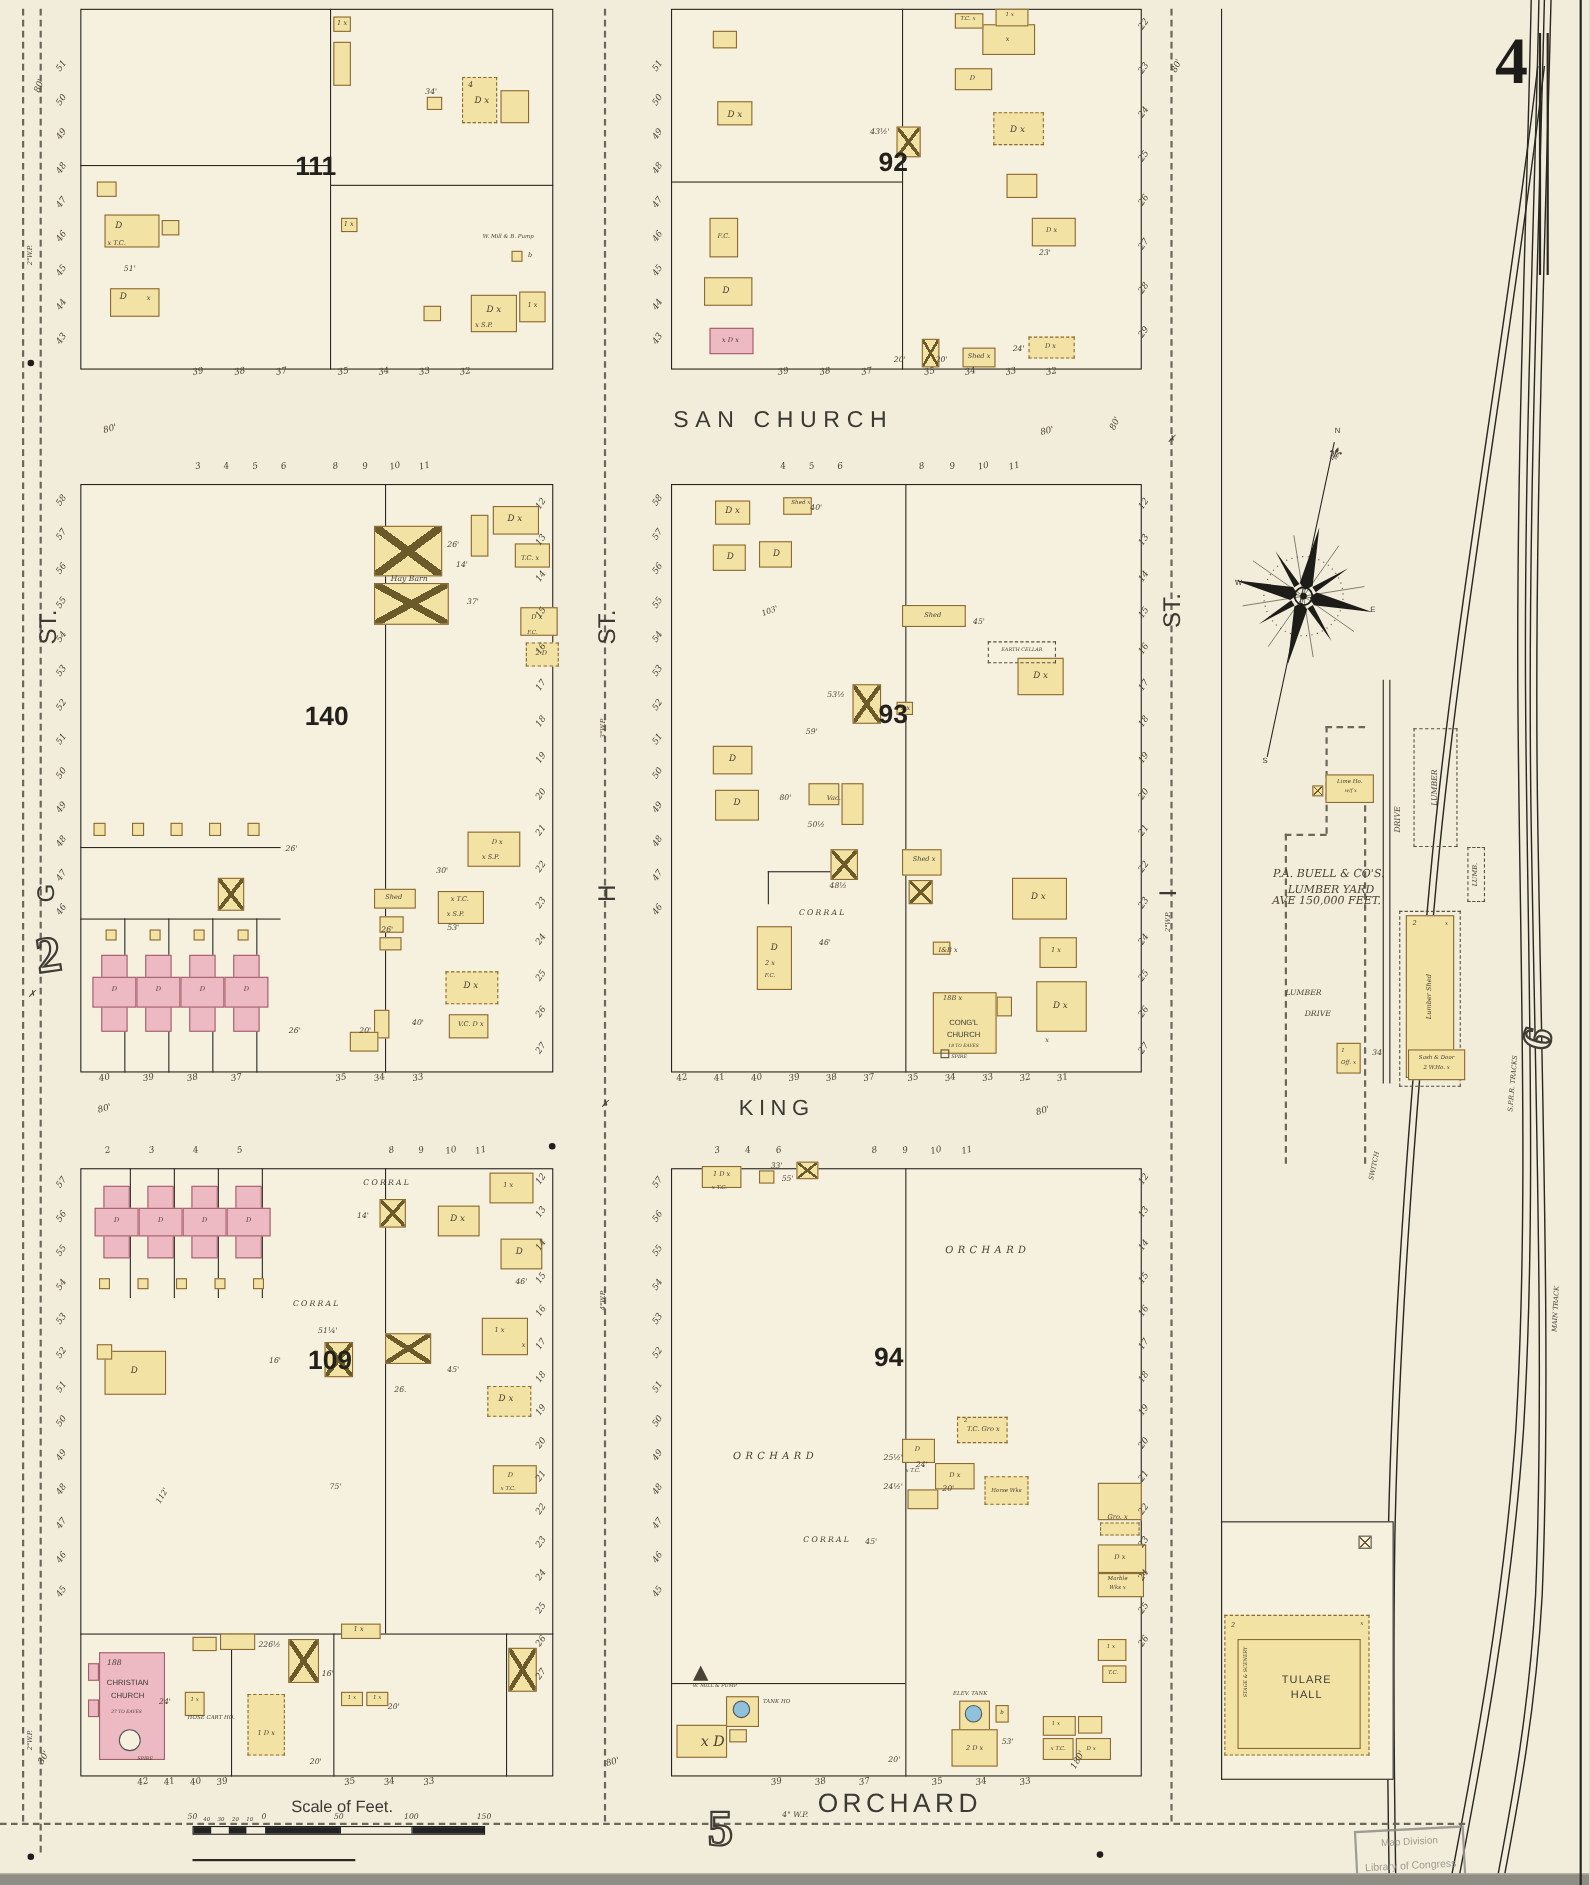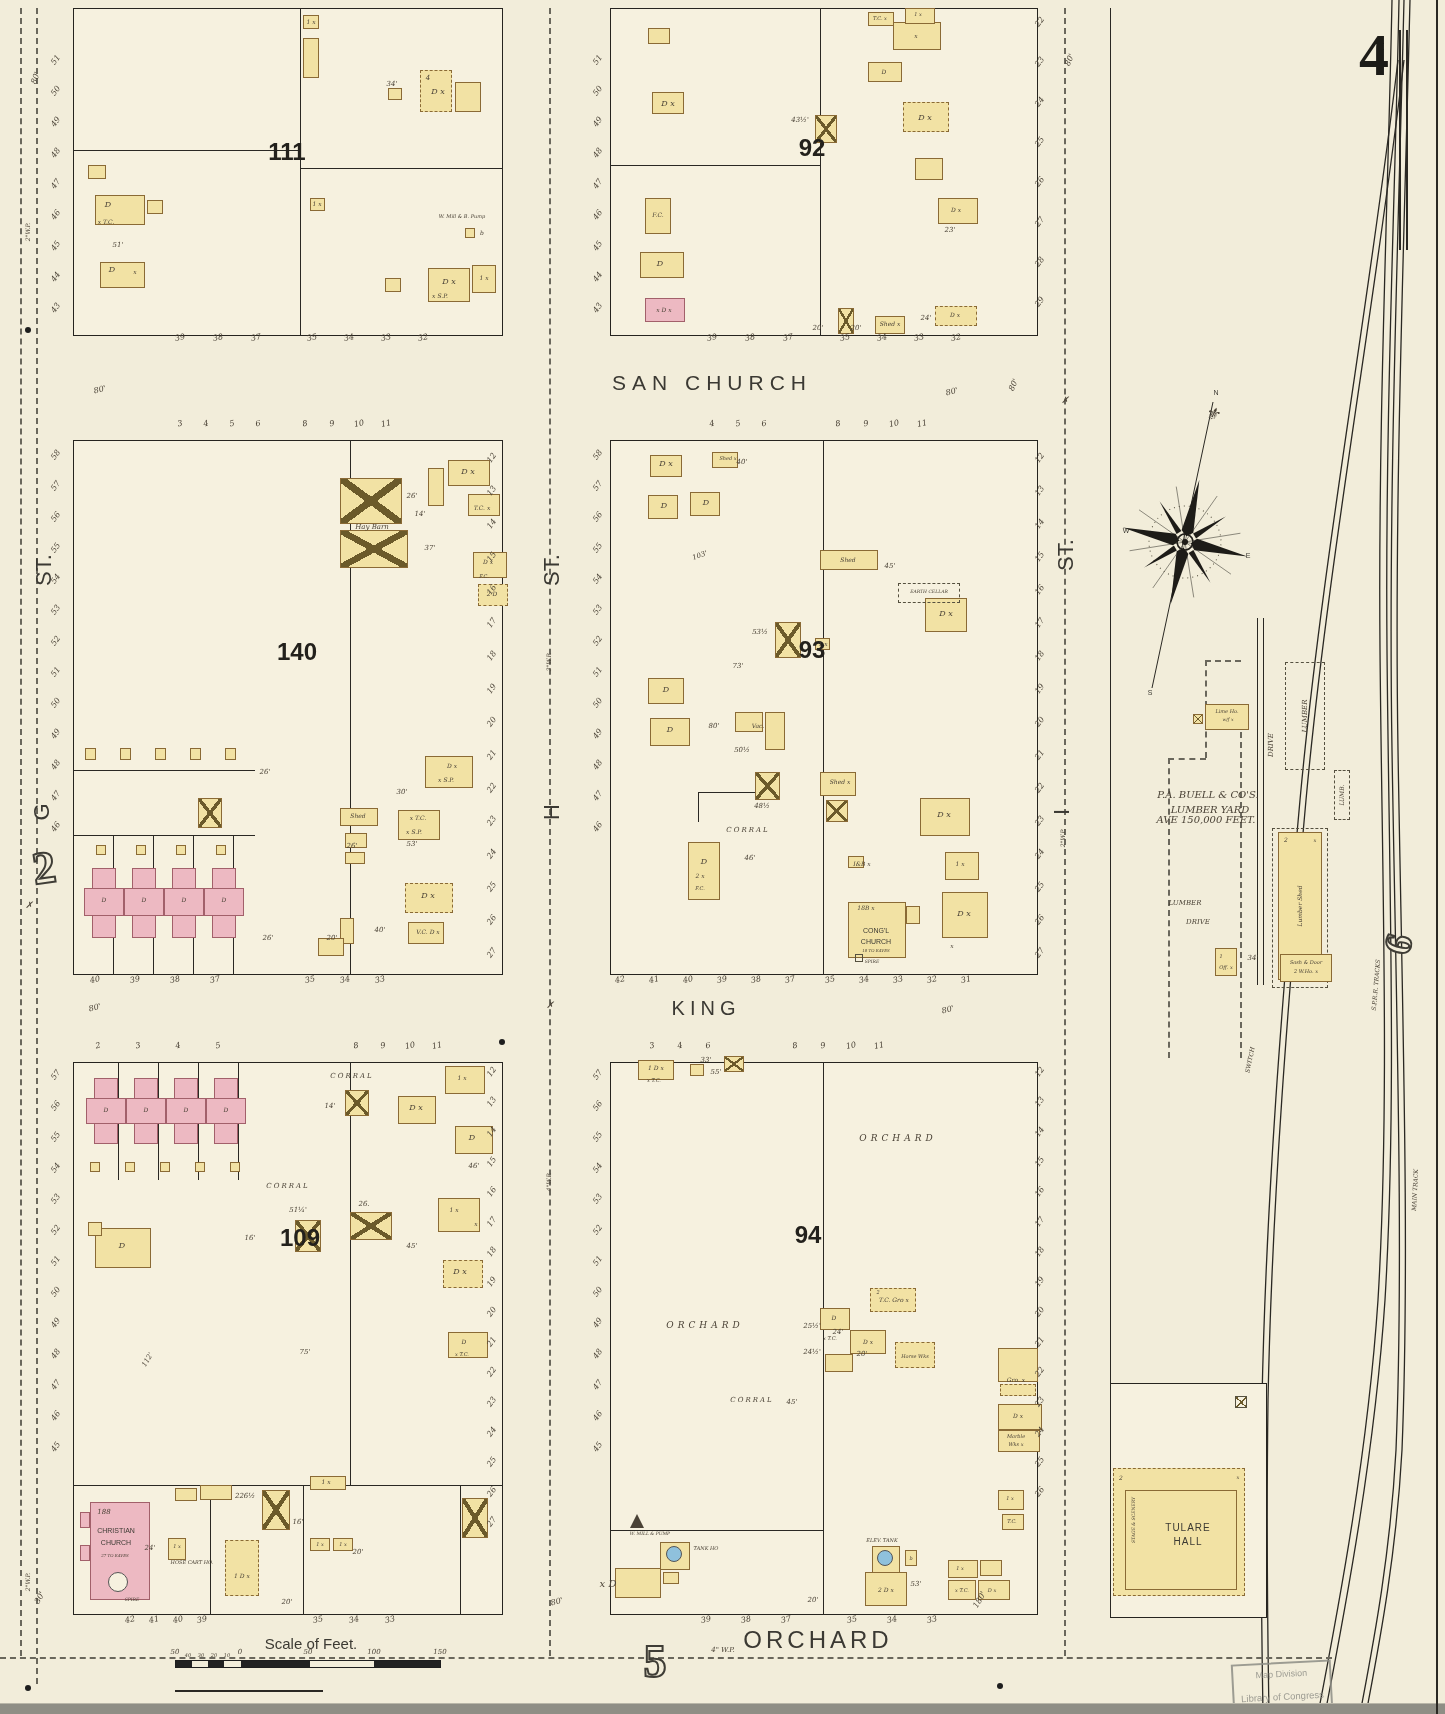--- a/index.html
+++ b/index.html
@@ -431,21 +431,21 @@
     <div class="lb hand" style="left: 742px; top: 462px; font-size: 7px; transform: translate(-50%, -50%) rotate(0deg);">40'</div>
     <div class="lb hand" style="left: 728px; top: 458px; font-size: 5px; transform: translate(-50%, -50%) rotate(0deg);">Shed x</div>
     <div class="lb hand" style="left: 664px; top: 506px; font-size: 8px; transform: translate(-50%, -50%) rotate(0deg);">D</div>
     <div class="lb hand" style="left: 706px; top: 503px; font-size: 8px; transform: translate(-50%, -50%) rotate(0deg);">D</div>
     <div class="lb hand" style="left: 848px; top: 560px; font-size: 6px; transform: translate(-50%, -50%) rotate(0deg);">Shed</div>
     <div class="lb hand" style="left: 890px; top: 566px; font-size: 7px; transform: translate(-50%, -50%) rotate(0deg);">45'</div>
     <div class="lb hand" style="left: 929px; top: 592px; font-size: 4.5px; transform: translate(-50%, -50%) rotate(0deg);">EARTH CELLAR</div>
     <div class="lb hand" style="left: 946px; top: 614px; font-size: 8px; transform: translate(-50%, -50%) rotate(0deg);">D x</div>
     <div class="lb hand" style="left: 760px; top: 632px; font-size: 7px; transform: translate(-50%, -50%) rotate(0deg);">53½</div>
     <div class="lb hand" style="left: 823px; top: 644px; font-size: 6px; transform: translate(-50%, -50%) rotate(0deg);">1 x</div>
-    <div class="lb hand" style="left: 738px; top: 666px; font-size: 7px; transform: translate(-50%, -50%) rotate(0deg);">73'</div>
+    <div class="lb hand" style="left: 738px; top: 666px; font-size: 7px; transform: translate(-50%, -50%) rotate(0deg);">59'</div>
     <div class="lb hand" style="left: 666px; top: 690px; font-size: 8px; transform: translate(-50%, -50%) rotate(0deg);">D</div>
     <div class="lb hand" style="left: 700px; top: 556px; font-size: 7px; transform: translate(-50%, -50%) rotate(-20deg);">103'</div>
     <div class="lb hand" style="left: 714px; top: 726px; font-size: 7px; transform: translate(-50%, -50%) rotate(0deg);">80'</div>
     <div class="lb hand" style="left: 670px; top: 730px; font-size: 8px; transform: translate(-50%, -50%) rotate(0deg);">D</div>
     <div class="lb hand" style="left: 758px; top: 726px; font-size: 6px; transform: translate(-50%, -50%) rotate(0deg);">Vac.</div>
     <div class="lb hand" style="left: 742px; top: 750px; font-size: 7px; transform: translate(-50%, -50%) rotate(0deg);">50½</div>
     <div class="lb hand" style="left: 762px; top: 806px; font-size: 7px; transform: translate(-50%, -50%) rotate(0deg);">48½</div>
     <div class="lb hand" style="left: 840px; top: 782px; font-size: 6px; transform: translate(-50%, -50%) rotate(0deg);">Shed x</div>
     <div class="lb hand" style="left: 748px; top: 830px; font-size: 7px; letter-spacing: 2px; transform: translate(-50%, -50%) rotate(0deg);">CORRAL</div>
     <div class="lb hand" style="left: 750px; top: 858px; font-size: 7px; transform: translate(-50%, -50%) rotate(0deg);">46'</div>
@@ -463,21 +463,21 @@
     <div class="lb hand" style="left: 964px; top: 914px; font-size: 8px; transform: translate(-50%, -50%) rotate(0deg);">D x</div>
     <div class="lb hand" style="left: 952px; top: 946px; font-size: 6px; transform: translate(-50%, -50%) rotate(0deg);">x</div>
     <div class="lb hand" style="left: 352px; top: 1076px; font-size: 7px; letter-spacing: 2px; transform: translate(-50%, -50%) rotate(0deg);">CORRAL</div>
     <div class="lb hand" style="left: 330px; top: 1106px; font-size: 7px; transform: translate(-50%, -50%) rotate(0deg);">14'</div>
     <div class="lb hand" style="left: 416px; top: 1108px; font-size: 8px; transform: translate(-50%, -50%) rotate(0deg);">D x</div>
     <div class="lb hand" style="left: 462px; top: 1078px; font-size: 6px; transform: translate(-50%, -50%) rotate(0deg);">1 x</div>
     <div class="lb hand" style="left: 472px; top: 1138px; font-size: 8px; transform: translate(-50%, -50%) rotate(0deg);">D</div>
     <div class="lb hand" style="left: 474px; top: 1166px; font-size: 7px; transform: translate(-50%, -50%) rotate(0deg);">46'</div>
     <div class="lb hand" style="left: 288px; top: 1186px; font-size: 7px; letter-spacing: 2px; transform: translate(-50%, -50%) rotate(0deg);">CORRAL</div>
     <div class="lb hand" style="left: 298px; top: 1210px; font-size: 7px; transform: translate(-50%, -50%) rotate(0deg);">51¼'</div>
-    <div class="lb hand" style="left: 364px; top: 1204px; font-size: 7px; transform: translate(-50%, -50%) rotate(0deg);">26.</div>
+    <div class="lb hand" style="left: 364px; top: 1264px; font-size: 7px; transform: translate(-50%, -50%) rotate(0deg);">26.</div>
     <div class="lb hand" style="left: 454px; top: 1210px; font-size: 6px; transform: translate(-50%, -50%) rotate(0deg);">1 x</div>
     <div class="lb hand" style="left: 476px; top: 1224px; font-size: 6px; transform: translate(-50%, -50%) rotate(0deg);">x</div>
     <div class="lb hand" style="left: 460px; top: 1272px; font-size: 8px; transform: translate(-50%, -50%) rotate(0deg);">D x</div>
     <div class="lb hand" style="left: 412px; top: 1246px; font-size: 7px; transform: translate(-50%, -50%) rotate(0deg);">45'</div>
     <div class="lb hand" style="left: 122px; top: 1246px; font-size: 8px; transform: translate(-50%, -50%) rotate(0deg);">D</div>
     <div class="lb hand" style="left: 148px; top: 1360px; font-size: 7px; transform: translate(-50%, -50%) rotate(-60deg);">112'</div>
     <div class="lb hand" style="left: 250px; top: 1238px; font-size: 7px; transform: translate(-50%, -50%) rotate(0deg);">16'</div>
     <div class="lb hand" style="left: 305px; top: 1352px; font-size: 7px; transform: translate(-50%, -50%) rotate(0deg);">75'</div>
     <div class="lb hand" style="left: 464px; top: 1342px; font-size: 6px; transform: translate(-50%, -50%) rotate(0deg);">D</div>
     <div class="lb hand" style="left: 462px; top: 1354px; font-size: 5px; transform: translate(-50%, -50%) rotate(0deg);">x T.C.</div>
@@ -516,21 +516,21 @@
     <div class="lb hand" style="left: 868px; top: 1342px; font-size: 6px; transform: translate(-50%, -50%) rotate(0deg);">D x</div>
     <div class="lb hand" style="left: 862px; top: 1354px; font-size: 7px; transform: translate(-50%, -50%) rotate(0deg);">20'</div>
     <div class="lb hand" style="left: 838px; top: 1332px; font-size: 7px; transform: translate(-50%, -50%) rotate(0deg);">24'</div>
     <div class="lb hand" style="left: 915px; top: 1356px; font-size: 5px; transform: translate(-50%, -50%) rotate(0deg);">Horse Wks</div>
     <div class="lb hand" style="left: 752px; top: 1400px; font-size: 7px; letter-spacing: 2px; transform: translate(-50%, -50%) rotate(0deg);">CORRAL</div>
     <div class="lb hand" style="left: 792px; top: 1402px; font-size: 7px; transform: translate(-50%, -50%) rotate(0deg);">45'</div>
     <div class="lb hand" style="left: 882px; top: 1540px; font-size: 5px; transform: translate(-50%, -50%) rotate(0deg);">ELEV. TANK</div>
     <div class="lb hand" style="left: 911px; top: 1558px; font-size: 5px; transform: translate(-50%, -50%) rotate(0deg);">b</div>
     <div class="lb hand" style="left: 650px; top: 1534px; font-size: 4.5px; transform: translate(-50%, -50%) rotate(0deg);">W. MILL &amp; PUMP</div>
     <div class="lb hand" style="left: 706px; top: 1548px; font-size: 5px; transform: translate(-50%, -50%) rotate(0deg);">TANK HO</div>
-    <div class="lb hand" style="left: 608px; top: 1584px; font-size: 10px; transform: translate(-50%, -50%) rotate(0deg);">x D</div>
+    <div class="lb hand" style="left: 648px; top: 1584px; font-size: 13px; transform: translate(-50%, -50%) rotate(0deg);">x D</div>
     <div class="lb hand" style="left: 886px; top: 1590px; font-size: 6px; transform: translate(-50%, -50%) rotate(0deg);">2 D x</div>
     <div class="lb hand" style="left: 916px; top: 1584px; font-size: 7px; transform: translate(-50%, -50%) rotate(0deg);">53'</div>
     <div class="lb hand" style="left: 813px; top: 1600px; font-size: 7px; transform: translate(-50%, -50%) rotate(0deg);">20'</div>
     <div class="lb hand" style="left: 960px; top: 1568px; font-size: 5px; transform: translate(-50%, -50%) rotate(0deg);">1 x</div>
     <div class="lb hand" style="left: 962px; top: 1590px; font-size: 5px; transform: translate(-50%, -50%) rotate(0deg);">x T.C.</div>
     <div class="lb hand" style="left: 992px; top: 1590px; font-size: 5px; transform: translate(-50%, -50%) rotate(0deg);">D x</div>
     <div class="lb hand" style="left: 1016px; top: 1380px; font-size: 6px; transform: translate(-50%, -50%) rotate(0deg);">Gro. x</div>
     <div class="lb hand" style="left: 1018px; top: 1416px; font-size: 6px; transform: translate(-50%, -50%) rotate(0deg);">D x</div>
     <div class="lb hand" style="left: 1016px; top: 1436px; font-size: 5px; transform: translate(-50%, -50%) rotate(0deg);">Marble</div>
     <div class="lb hand" style="left: 1016px; top: 1444px; font-size: 5px; transform: translate(-50%, -50%) rotate(0deg);">Wks x</div>

